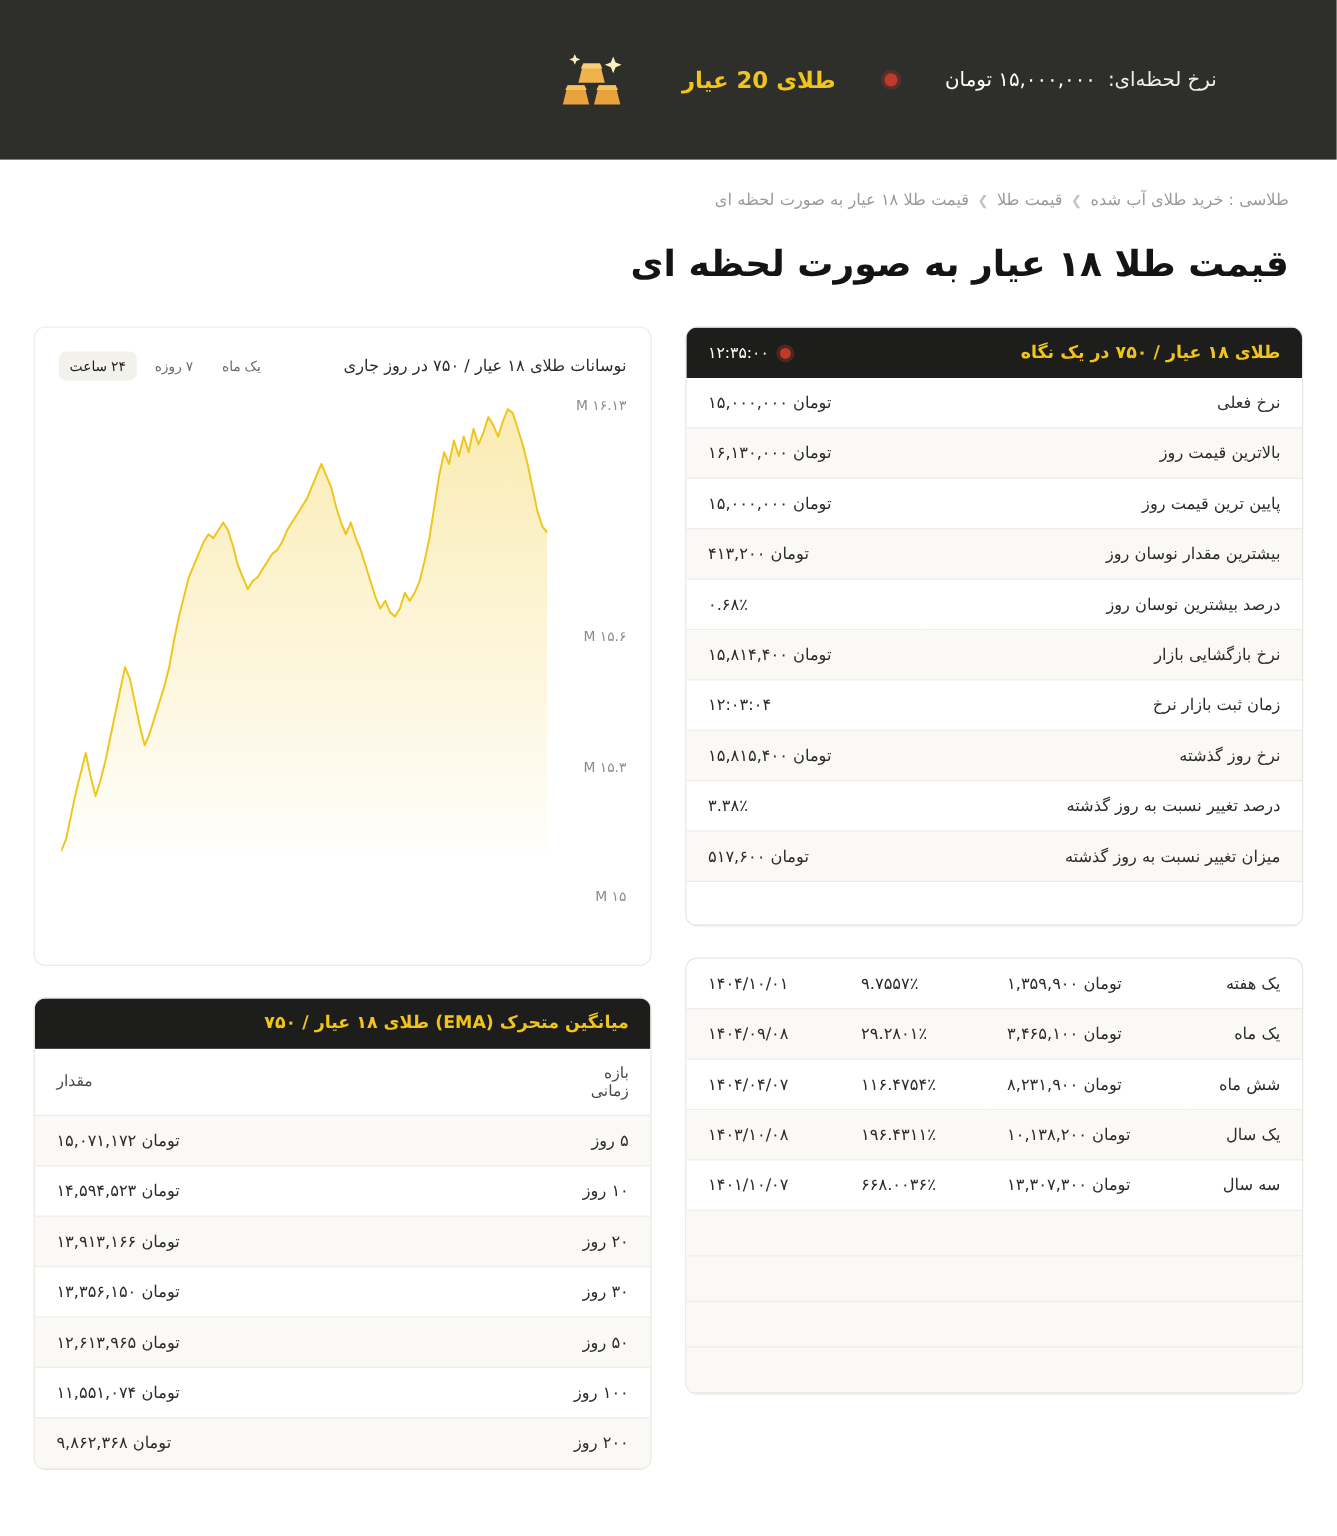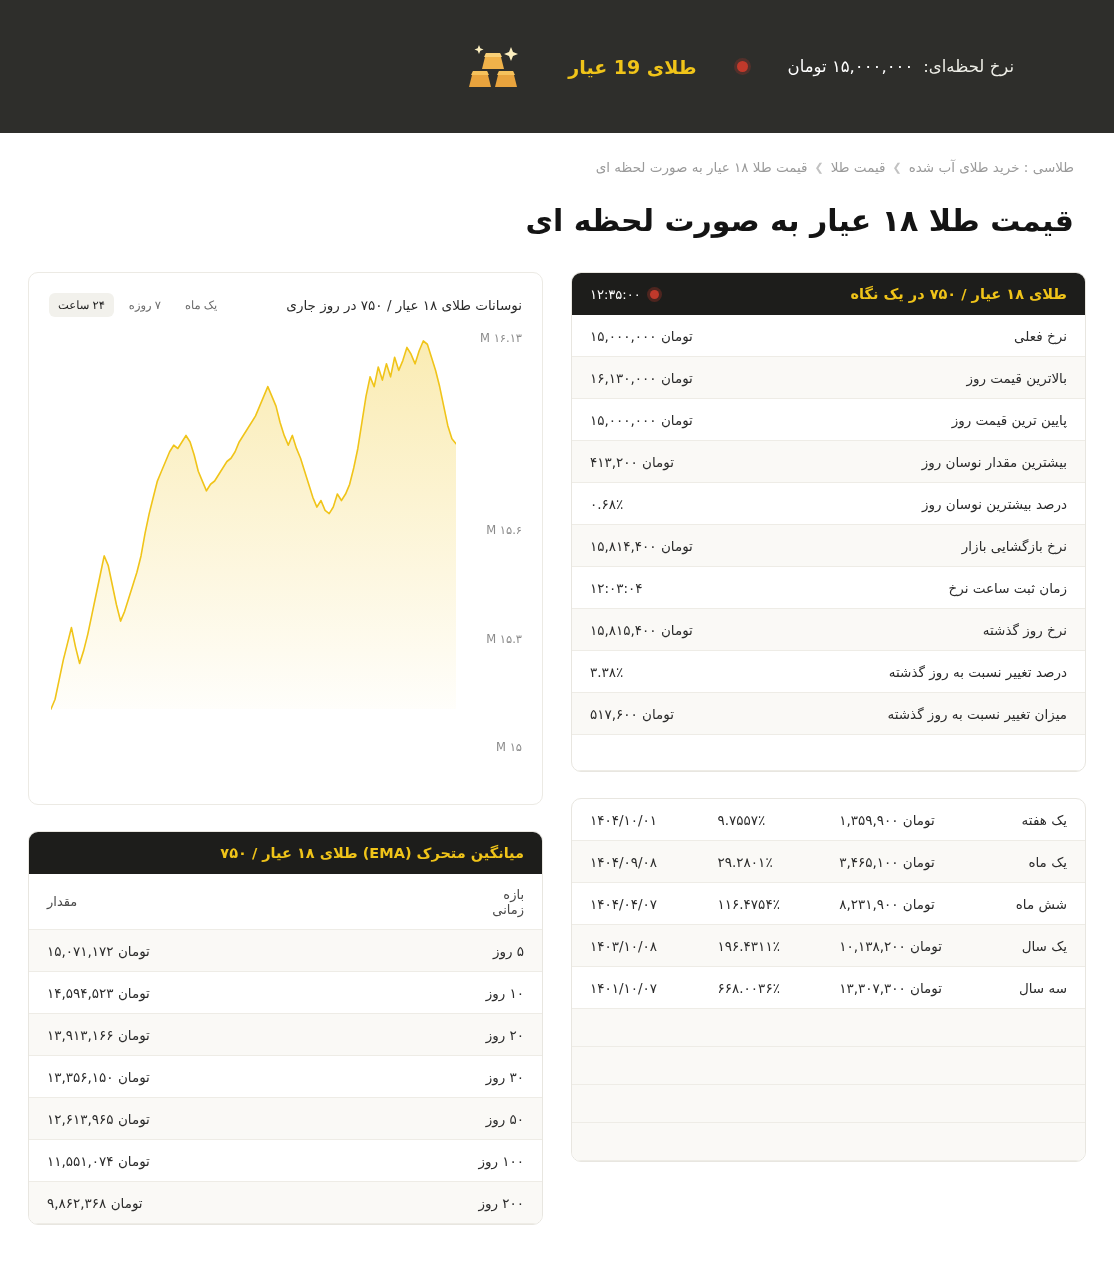--- a/index.html
+++ b/index.html
@@ -233,21 +233,21 @@
 </head>
 <body>
 
 <div class="topbar">
   <div class="topbar-inner">
     <div class="live-rate">
       <span>نرخ لحظه‌ای:</span>
       <span class="value">۱۵,۰۰۰,۰۰۰ تومان</span>
     </div>
     <span class="live-dot"></span>
-    <span class="brand-name">طلای 19 عیار</span>
+    <span class="brand-name">طلای 20 عیار</span>
     <span class="logo-wrap">
       <svg width="62" height="52" viewBox="0 0 62 52">
         <g>
           <polygon points="8,30 22,30 26,46 4,46" fill="#e8a33d"></polygon>
           <polygon points="8,30 22,30 24,34 6,34" fill="#f5c15c"></polygon>
           <polygon points="34,30 48,30 52,46 30,46" fill="#e8a33d"></polygon>
           <polygon points="34,30 48,30 50,34 32,34" fill="#f5c15c"></polygon>
           <polygon points="21,12 35,12 39,28 17,28" fill="#f0b24a"></polygon>
           <polygon points="21,12 35,12 37,16 19,16" fill="#f8d078"></polygon>
           <path d="M46 6 l2 5 5 2 -5 2 -2 5 -2 -5 -5 -2 5 -2z" fill="#fdf0c0"></path>
@@ -300,21 +300,21 @@
           </tr>
           <tr>
             <td class="k">درصد بیشترین نوسان روز</td>
             <td class="v green">۰.۶۸٪</td>
           </tr>
           <tr>
             <td class="k">نرخ بازگشایی بازار</td>
             <td class="v">۱۵,۸۱۴,۴۰۰ تومان</td>
           </tr>
           <tr>
-            <td class="k">زمان ثبت ساعت نرخ</td>
+            <td class="k">زمان ثبت بازار نرخ</td>
             <td class="v">۱۲:۰۳:۰۴</td>
           </tr>
           <tr>
             <td class="k">نرخ روز گذشته</td>
             <td class="v">۱۵,۸۱۵,۴۰۰ تومان</td>
           </tr>
           <tr>
             <td class="k">درصد تغییر نسبت به روز گذشته</td>
             <td class="v red">۳.۳۸٪</td>
           </tr>

